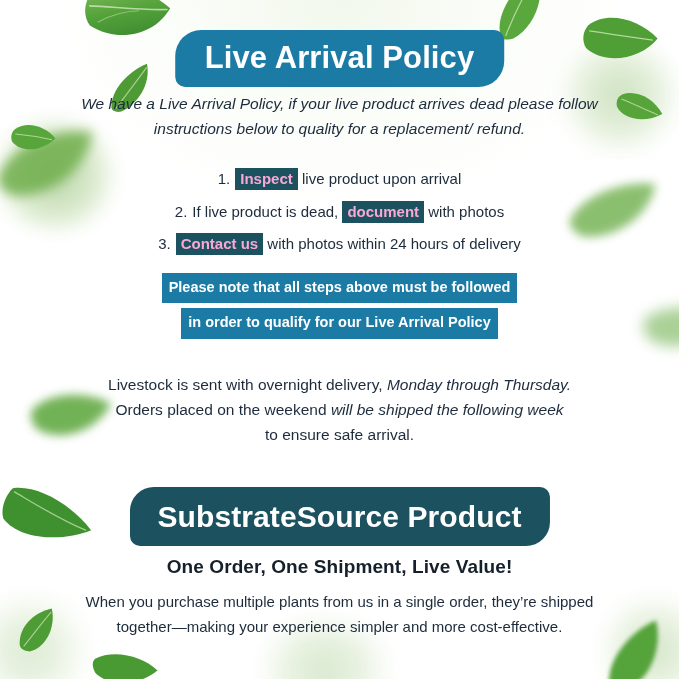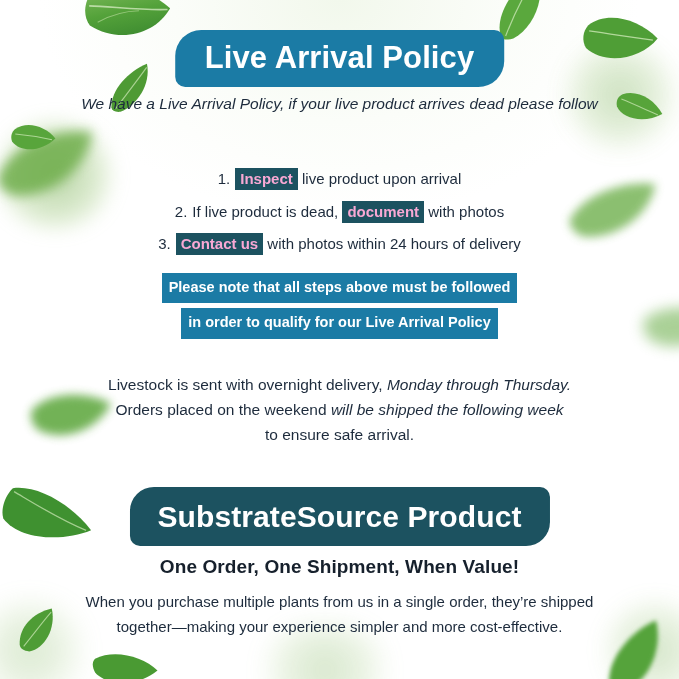--- a/index.html
+++ b/index.html
@@ -292,20 +292,21 @@
     </div>
 
   </div>
 
   <div class="content">
 
     <div class="banner banner-live">Live Arrival Policy</div>
 
     <div class="intro">
       <span>We have a Live Arrival Policy</span><span>, if your live product arrives dead please follow</span><br>
+      <span>instructions below to quality for a replacement/ refund.</span>
     </div>
 
     <div class="steps">
       <div class="step-row">
         <span class="step-num">1.</span><span></span><span class="hl-dark">Inspect</span><span> live product upon arrival</span>
       </div>
       <div class="step-row">
         <span class="step-num">2.</span><span>If live product is dead, </span><span class="hl-dark">document</span><span> with photos</span>
       </div>
       <div class="step-row">
@@ -319,21 +320,21 @@
     </div>
 
     <div class="shipping">
       <span>Livestock is sent with overnight delivery, </span><i>Monday through Thursday.</i><br>
       <span>Orders placed on the weekend </span><i>will be shipped the following week</i><br>
       <span>to ensure safe arrival.</span>
     </div>
 
     <div class="banner banner-substrate">SubstrateSource Product</div>
 
-    <div class="value-head">One Order, One Shipment, When Value!</div>
+    <div class="value-head">One Order, One Shipment, Live Value!</div>
 
     <div class="value-body">
       <span>When you purchase multiple plants from us in a single order, they’re shipped</span><br>
       <span>together—making your experience simpler and more cost-effective.</span>
     </div>
 
   </div>
 </div>
 
 </body></html>

